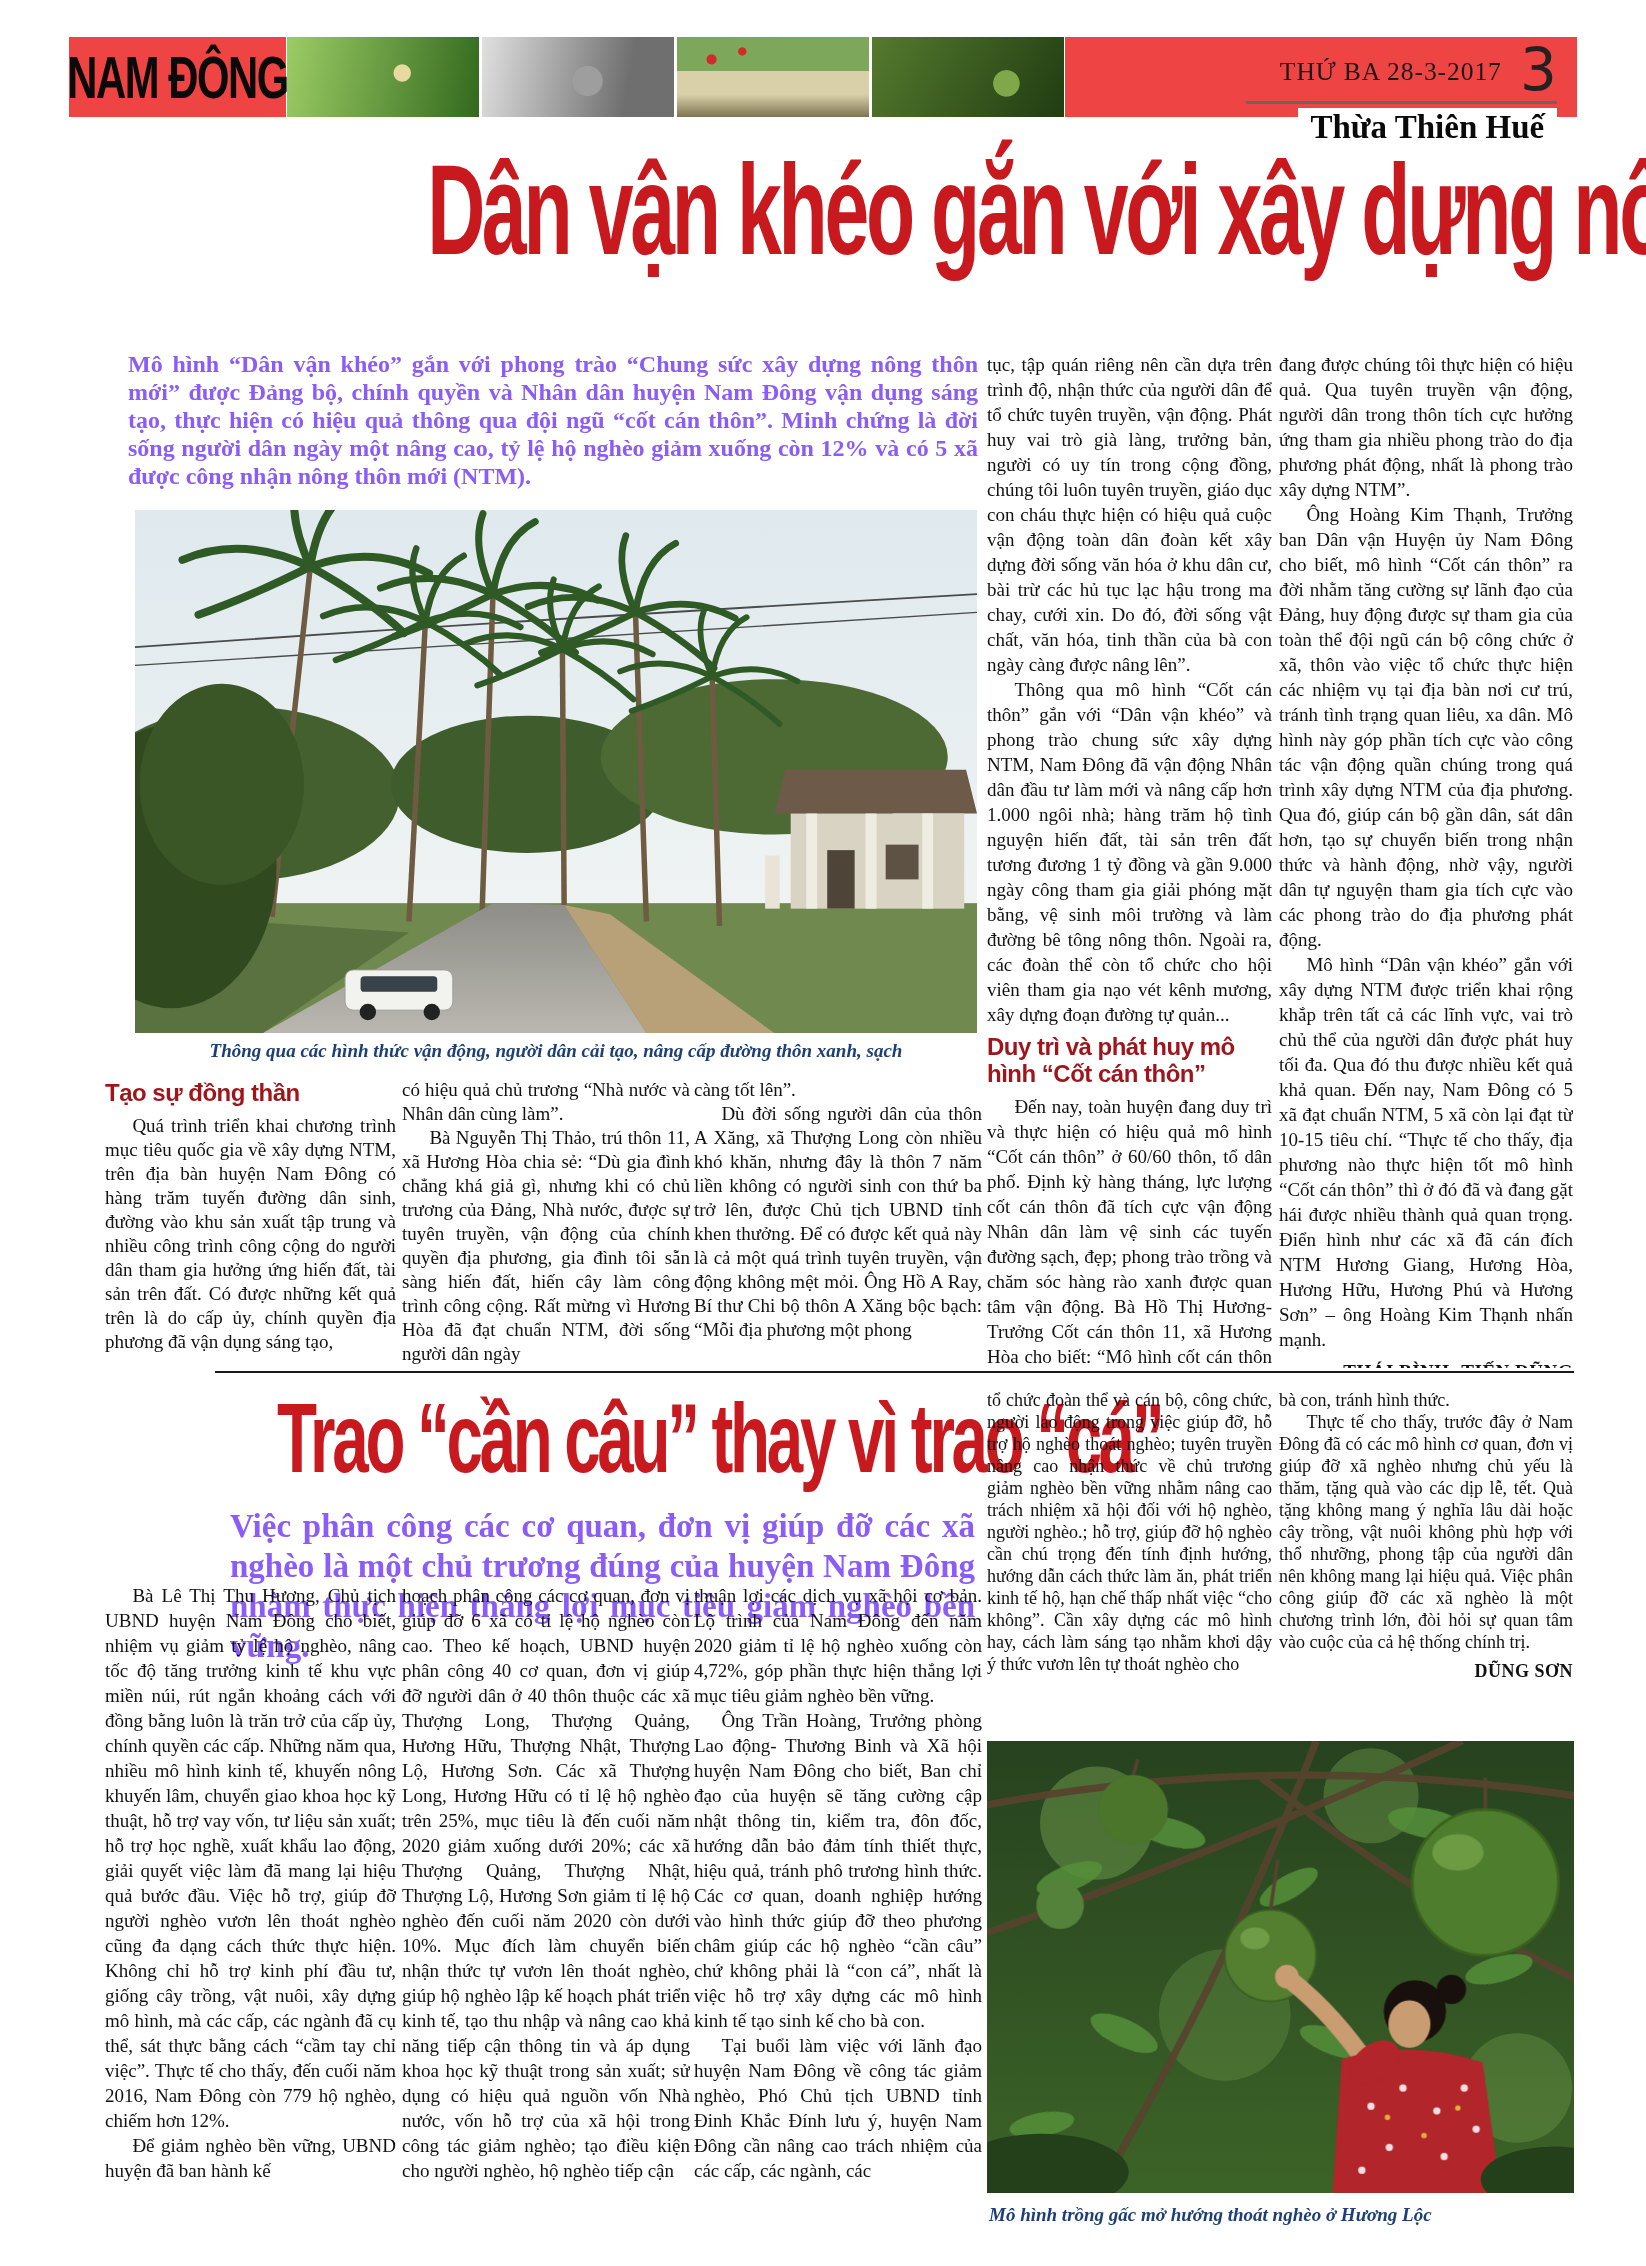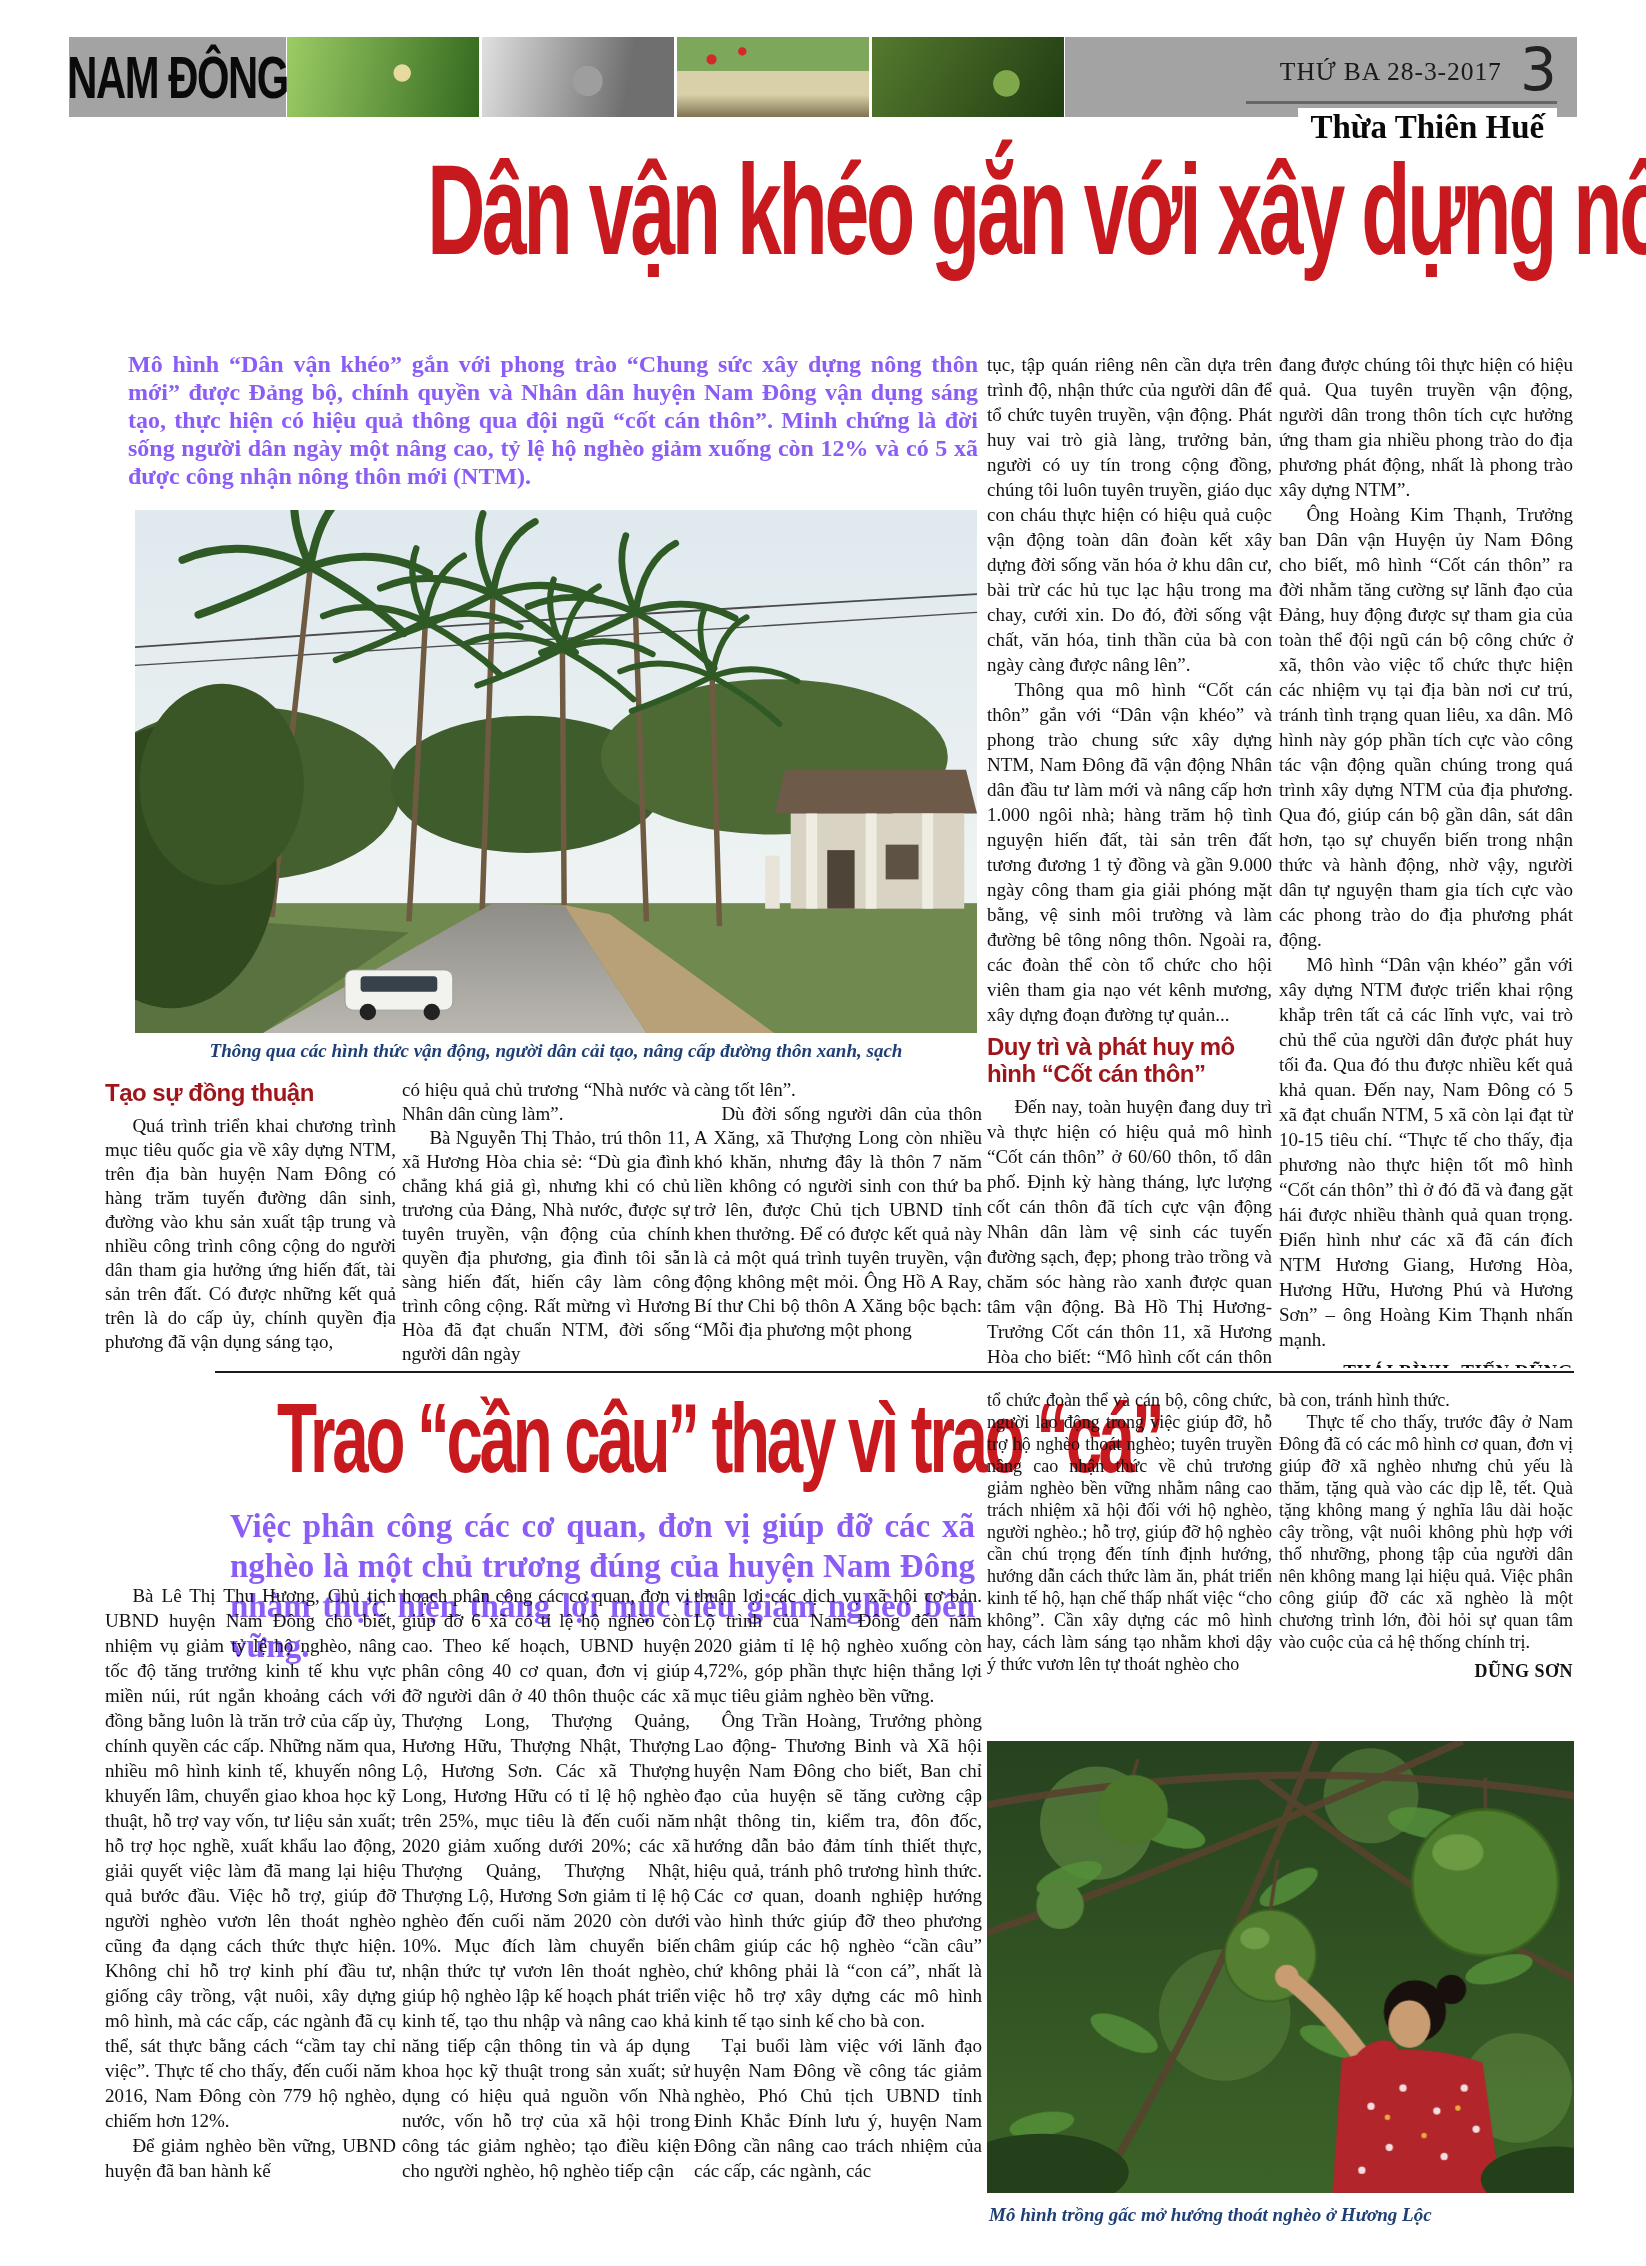--- a/index.html
+++ b/index.html
@@ -1,20 +1,20 @@
 <!DOCTYPE html>
 <html style="font-size:14.6px"><head>
 <meta charset="utf-8">
 <style>
   html,body{margin:0;padding:0;background:#888;}
   .page{position:relative;width:1647px;height:2267px;background:#fff;margin:0 auto;overflow:hidden;
         font-family:"Liberation Serif","DejaVu Serif",serif;color:#111;}
 
   
-  .masthead{position:absolute;left:69px;top:37px;width:1508px;height:80px;background:#a3a3a3;display:flex;align-items:stretch;}
+  .masthead{position:absolute;left:69px;top:37px;width:1508px;height:80px;background:#ef4444;display:flex;align-items:stretch;}
   .mast-title{width:217px;display:flex;align-items:center;justify-content:center;}
   .mast-title span{display:inline-block;font-family:"Liberation Sans","DejaVu Sans",sans-serif;font-weight:800;
         font-size:51px;letter-spacing:-1.8px;transform:scaleX(.82) scaleY(1.15);white-space:nowrap;color:#0a0a0a;}
   .strip{width:777px;display:flex;gap:2.7px;background:#fff;padding:0 0.9px;}
   .strip>div{flex:1;}
   .sp1{background:radial-gradient(circle at 60% 45%, #e8d9a0 0 8.2px, rgba(0,0,0,0) 9.1px),linear-gradient(100deg,#9ccc65,#33691e);}
   .sp2{background:radial-gradient(circle at 55% 55%, #9e9e9e 0 14.6px, rgba(0,0,0,0) 15.5px),linear-gradient(100deg,#e0e0e0,#6f6f6f 75%);}
   .sp3{background:radial-gradient(circle at 18% 28%, #d02a2a 0 4.6px, rgba(0,0,0,0) 5.5px),
                radial-gradient(circle at 34% 18%, #d02a2a 0 3.7px, rgba(0,0,0,0) 4.6px),
                linear-gradient(180deg,#7da85c 0 42%,#d9cfa8 42% 72%,#7f7452);}
@@ -149,21 +149,21 @@
 
       <rect x="230" y="503" width="118" height="44" rx="9" fill="#f2f2ee" stroke="#9a9a94"></rect>
       <rect x="247" y="510" width="84" height="17" rx="4" fill="#38424a"></rect>
       <circle cx="255" cy="549" r="9" fill="#222"></circle>
         <circle cx="325" cy="549" r="9" fill="#222"></circle>
     </svg>
   </div>
   <div class="caption cap1">Thông qua các hình thức vận động, người dân cải tạo, nâng cấp đường thôn xanh, sạch</div>
 
   <div class="col small3" style="left:105px;top:1078px;width:291px;height:291px;">
-    <div class="subhead">Tạo sự đồng thuận</div>
+    <div class="subhead">Tạo sự đồng thần</div>
     <p class="ind">Quá trình triển khai chương trình mục tiêu quốc gia về xây dựng NTM, trên địa bàn huyện Nam Đông có hàng trăm tuyến đường dân sinh, đường vào khu sản xuất tập trung và nhiều công trình công cộng do người dân tham gia hưởng ứng hiến đất, tài sản trên đất. Có được những kết quả trên là do cấp ủy, chính quyền địa phương đã vận dụng sáng tạo,</p>
   </div>
   <div class="col small3" style="left:402px;top:1078px;width:288px;height:291px;">
     <p>có hiệu quả chủ trương “Nhà nước và Nhân dân cùng làm”.</p>
     <p class="ind">Bà Nguyễn Thị Thảo, trú thôn 11, xã Hương Hòa chia sẻ: “Dù gia đình chẳng khá giả gì, nhưng khi có chủ trương của Đảng, Nhà nước, được sự tuyên truyền, vận động của chính quyền địa phương, gia đình tôi sẵn sàng hiến đất, hiến cây làm công trình công cộng. Rất mừng vì Hương Hòa đã đạt chuẩn NTM, đời sống người dân ngày</p>
   </div>
   <div class="col small3" style="left:694px;top:1078px;width:288px;height:291px;">
     <p>càng tốt lên”.</p>
     <p class="ind">Dù đời sống người dân của thôn A Xăng, xã Thượng Long còn nhiều khó khăn, nhưng đây là thôn 7 năm liền không có người sinh con thứ ba trở lên, được Chủ tịch UBND tỉnh khen thưởng. Để có được kết quả này là cả một quá trình tuyên truyền, vận động không mệt mỏi. Ông Hồ A Ray, Bí thư Chi bộ thôn A Xăng bộc bạch: “Mỗi địa phương một phong</p>
   </div>

